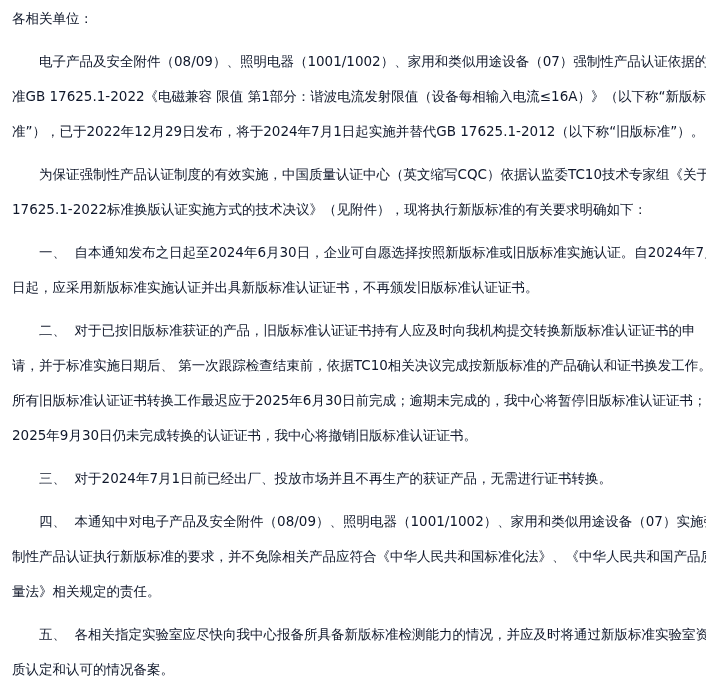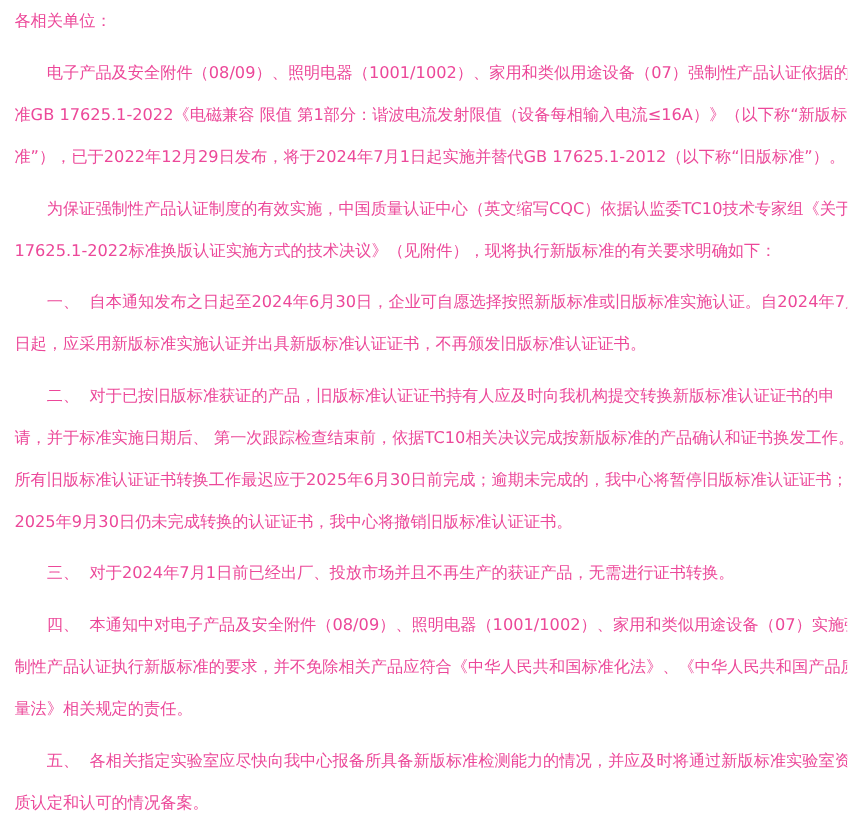--- a/index.html
+++ b/index.html
@@ -12,21 +12,21 @@
     height: 685px;
     overflow: hidden;
   }
   .doc {
     box-sizing: border-box;
     width: 714px;
     height: 685px;
     padding: 1px 8px 0 12px;
     font-family: "DejaVu Sans", sans-serif;
     font-size: 13.5px;
-    color: #ec4899;
+    color: #0f172a;
     background: #ffffff;
   }
   .doc p {
     margin: 0 0 8px 0;
     line-height: 35px;
     white-space: pre;
     overflow: hidden;
     text-align: left;
   }
 </style>

